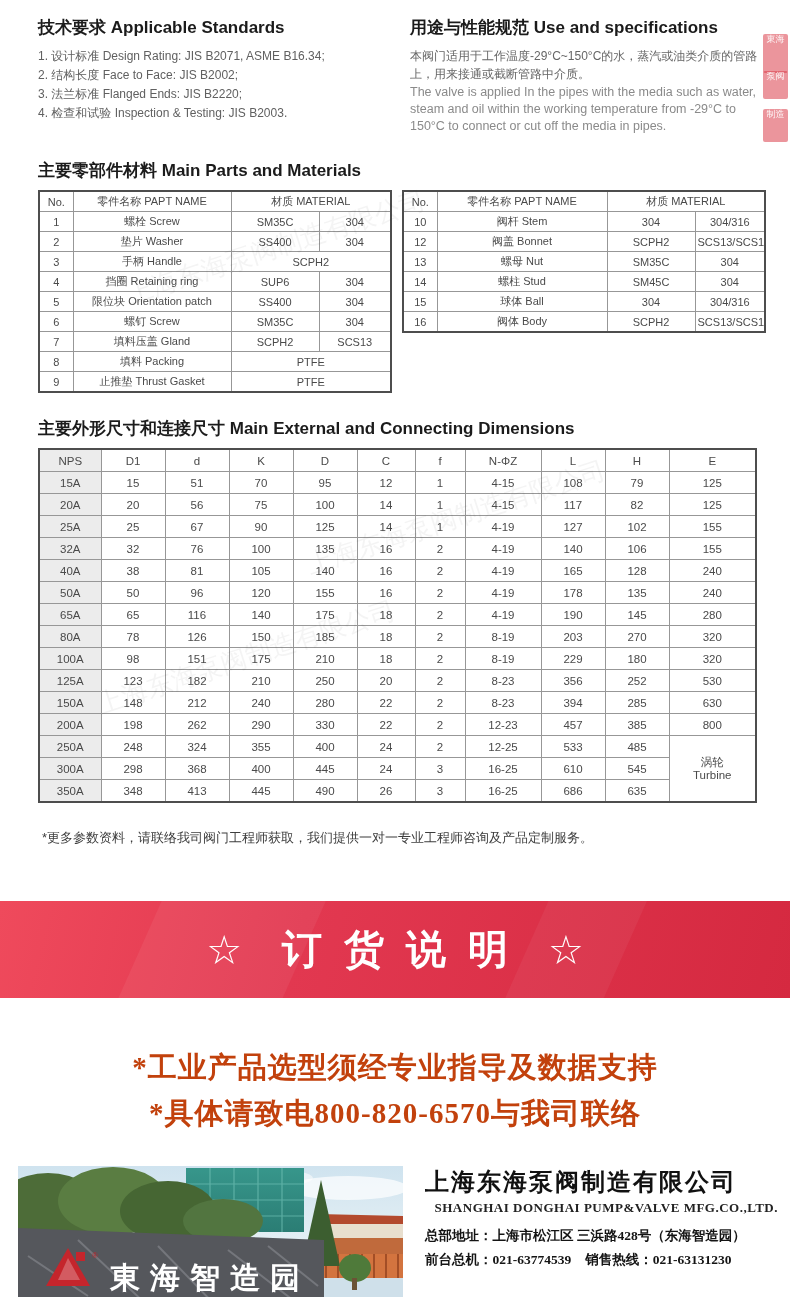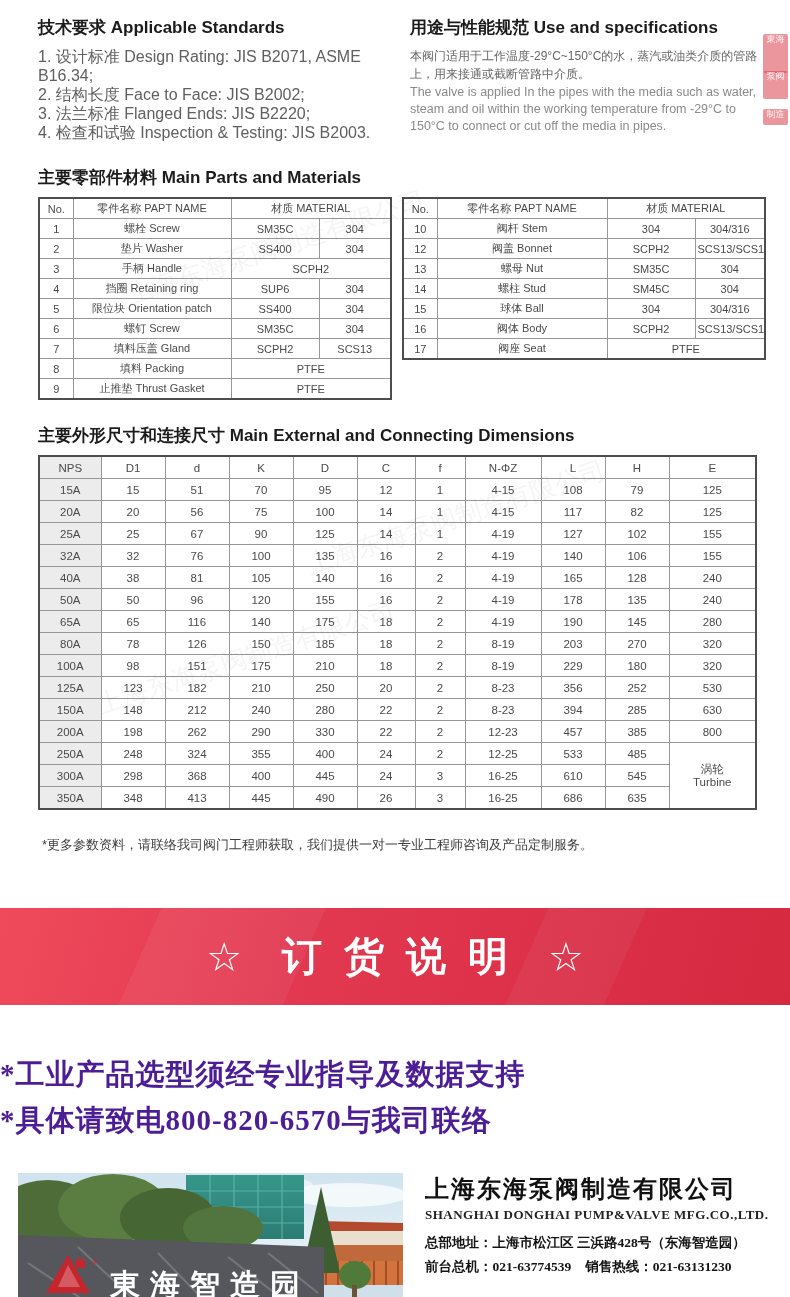--- a/index.html
+++ b/index.html
@@ -3,21 +3,21 @@
 <meta charset="utf-8">
 <style>
   html,body{margin:0;padding:0;background:#fff;}
   .page{position:relative;width:790px;height:1297px;background:#fff;overflow:hidden;
         font-family:"Liberation Sans","DejaVu Sans",sans-serif;color:#4a4a4a;}
   
   .top-row{display:flex;padding:16px 28px 0 38px;gap:24px;}
   .std-col{width:348px;flex:none;}
   .use-col{flex:1;}
   .sec-head{font-size:17px;font-weight:bold;color:#1b1b1b;margin:0 0 8px 0;}
-  .std-line{font-size:16px;color:#606060;line-height:19px;}
+  .std-line{font-size:12px;color:#606060;line-height:19px;}
   .use-cn{font-size:12px;color:#666;line-height:18px;margin:0 0 1px 0;}
   .use-en{font-size:12.5px;color:#8a8a8a;line-height:17px;margin:0;}
   
   .wm{position:absolute;font-size:26px;color:rgba(60,60,60,0.055);white-space:nowrap;
       transform:rotate(-18deg);pointer-events:none;}
   .stamp{position:absolute;width:25px;background:rgba(219,62,74,0.55);border-radius:2px;
          color:rgba(255,255,255,0.9);font-size:9px;text-align:center;overflow:hidden;line-height:11px;}
   
   .section-title{font-size:17px;font-weight:bold;color:#1b1b1b;margin:24px 0 8px 38px;}
   
@@ -40,50 +40,50 @@
       background:linear-gradient(104deg,#ef4a5c 0%,#e23850 38%,#d52940 100%);
       display:flex;align-items:center;justify-content:center;position:relative;overflow:hidden;}
   .banner:before{content:"";position:absolute;left:18%;top:-40px;width:150px;height:200px;
       background:rgba(255,255,255,0.06);transform:rotate(24deg);}
   .banner:after{content:"";position:absolute;right:22%;top:-40px;width:90px;height:200px;
       background:rgba(255,255,255,0.05);transform:rotate(24deg);}
   .banner .b-star{color:#fff;font-size:40px;margin:0 18px;font-weight:normal;}
   .banner .b-text{color:#fff;font-size:40px;font-weight:700;letter-spacing:22px;
       font-family:"Liberation Sans","DejaVu Sans",sans-serif;text-indent:22px;}
   
-  .red-lines{margin-top:46px;
-      font-family:"Liberation Serif","DejaVu Serif",serif;font-weight:bold;color:#4c1d95;}
+  .red-lines{margin-top:46px;text-align:center;
+      font-family:"Liberation Serif","DejaVu Serif",serif;font-weight:bold;color:#c2410c;}
   .red-lines .rl{font-size:29px;line-height:46px;letter-spacing:1px;}
   
   .bottom-row{display:flex;margin:30px 0 0 18px;gap:22px;}
   .photo{width:385px;height:184px;flex:none;background:#cfe0ea;}
   .company{flex:1;padding-right:12px;font-family:"Liberation Serif","DejaVu Serif",serif;}
   .co-name{font-size:24px;font-weight:bold;color:#111;letter-spacing:2px;
       font-family:"Liberation Sans","DejaVu Sans",sans-serif;margin:0 0 2px 0;}
-  .co-en{font-size:13px;font-weight:bold;color:#222;letter-spacing:0.5px;margin:0 0 8px 0;}
+  .co-en{font-size:13px;font-weight:bold;color:#222;letter-spacing:0.5px;margin:0 0 8px 0;text-align:right;}
   .hotline{margin:0 0 8px 0;font-weight:bold;}
   .hot-label{font-size:20px;color:#a8181f;letter-spacing:1px;}
   .hot-num{font-size:23px;color:#b3151c;letter-spacing:1px;}
   .contact-line{font-size:13.5px;font-weight:bold;color:#141414;line-height:24px;white-space:nowrap;}
   .c-pair{margin-right:14px;}
   .c-label{color:#141414;}
   .c-value{color:#141414;}
 </style>
 </head>
 <body>
 
 <div class="page">
 
   <div class="wm" style="left:120px;top:230px;">上海东海泵阀制造有限公司</div>
   <div class="wm" style="left:300px;top:500px;">上海东海泵阀制造有限公司</div>
   <div class="wm" style="left:90px;top:640px;">上海东海泵阀制造有限公司</div>
 
   <div class="stamp" style="right:2px;top:34px;height:39px;">東海</div>
   <div class="stamp" style="right:2px;top:71px;height:28px;">泵阀</div>
-  <div class="stamp" style="right:2px;top:109px;height:16px;">制造</div>
+  <div class="stamp" style="right:2px;top:109px;height:33px;">制造</div>
 
   <div class="top-row">
     <div class="std-col">
       <div class="sec-head">技术要求 Applicable Standards</div>
       <div id="std-list">
           <div class="std-line">1. 设计标准 Design Rating: JIS B2071, ASME B16.34;</div>
           <div class="std-line">2. 结构长度 Face to Face: JIS B2002;</div>
           <div class="std-line">3. 法兰标准 Flanged Ends: JIS B2220;</div>
           <div class="std-line">4. 检查和试验 Inspection &amp; Testing: JIS B2003.</div>
         </div>
@@ -209,25 +209,20 @@
             <td>球体 Ball</td>
             <td>304</td>
             <td>304/316</td>
           </tr>
           <tr>
             <td>16</td>
             <td>阀体 Body</td>
             <td>SCPH2</td>
             <td>SCS13/SCS14</td>
           </tr>
-          <tr>
-            <td>17</td>
-            <td>阀座 Seat</td>
-            <td colspan="2">PTFE</td>
-          </tr>
         </tbody>
     </table>
   </div>
 
   <div class="section-title">主要外形尺寸和连接尺寸 Main External and Connecting Dimensions</div>
   <table class="tbl dims">
     <colgroup>
       <col style="width:62px">
         <col style="width:64px">
         <col style="width:64px">

